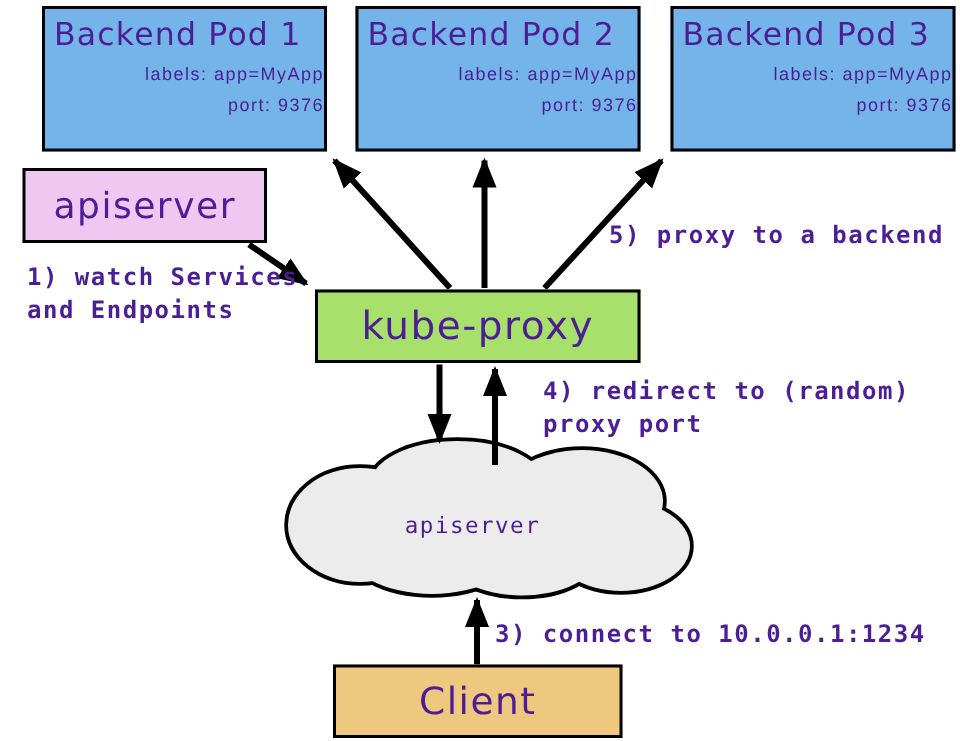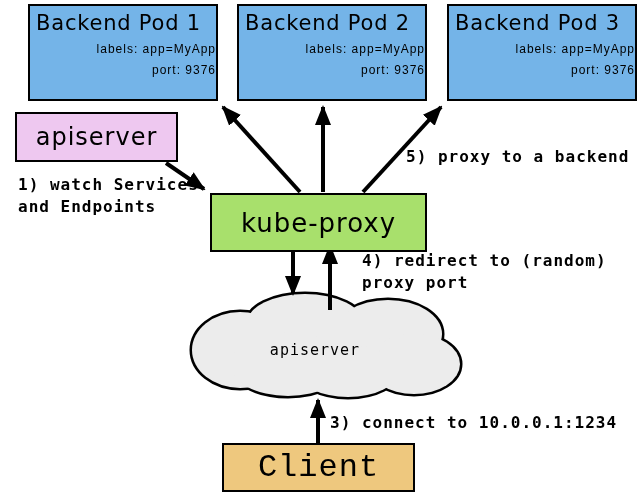--- a/index.html
+++ b/index.html
@@ -1,18 +1,18 @@
 <!DOCTYPE html>
 <html><head>
 <meta charset="utf-8">
 <style>
   html,body { margin:0; padding:0; background:#fff; }
   .canvas {
     position:relative; width:640px; height:494px; background:#ffffff;
-    font-family:"DejaVu Sans", sans-serif; color:#000000; overflow:hidden;
+    font-family:"DejaVu Sans", sans-serif; color:#4c1d95; overflow:hidden;
   }
   .layer { position:absolute; left:0; top:0; }
   .box {
     position:absolute; box-sizing:border-box; border:2.5px solid #000;
   }
   .pod { background:#74b4e8; width:190px; height:97px; top:4px; }
   .pod-title {
     font-size:21px; letter-spacing:0.8px; margin:5px 0 0 6px;
     font-family:"DejaVu Sans", sans-serif; white-space:nowrap;
   }
@@ -21,26 +21,26 @@
     margin:7px 0 0 6px; white-space:nowrap;text-align:right;
   }
   .center-label {
     display:flex; align-items:center; justify-content:center;
   }
   .apiserver {
     left:2px; top:112px; width:163px; height:50px; background:#eec8f0;
     font-size:24px; letter-spacing:1px;margin-left:13px;
   }
   .kubeproxy {
-    left:210px; top:193px; width:217px; height:59px; background:#a8e06c;
+    left:210px; top:193px; width:217px; height:49px; background:#a8e06c;
     font-size:26px; letter-spacing:1px;
   }
   .client {
     left:222px; top:443px; width:193px; height:49px; background:#eec87e;
-    font-size:32px; letter-spacing:1px;font-family:Liberation Mono, monospace;
+    font-size:25px; letter-spacing:1px;
   }
   .ann {
     position:absolute; font-family:"DejaVu Sans Mono", monospace; font-weight:bold;
     font-size:16px; line-height:22px; letter-spacing:1px; white-space:pre-line;
   }
   .ann1 { left:18px;  top:174px; }
   .ann2 { left:61px;  top:245px; }
   .ann3 { left:330px; top:412px; }
   .ann4 { left:349px; top:250px;margin-left:13px; }
   .ann5 { left:406px; top:146px;text-align:center; }

